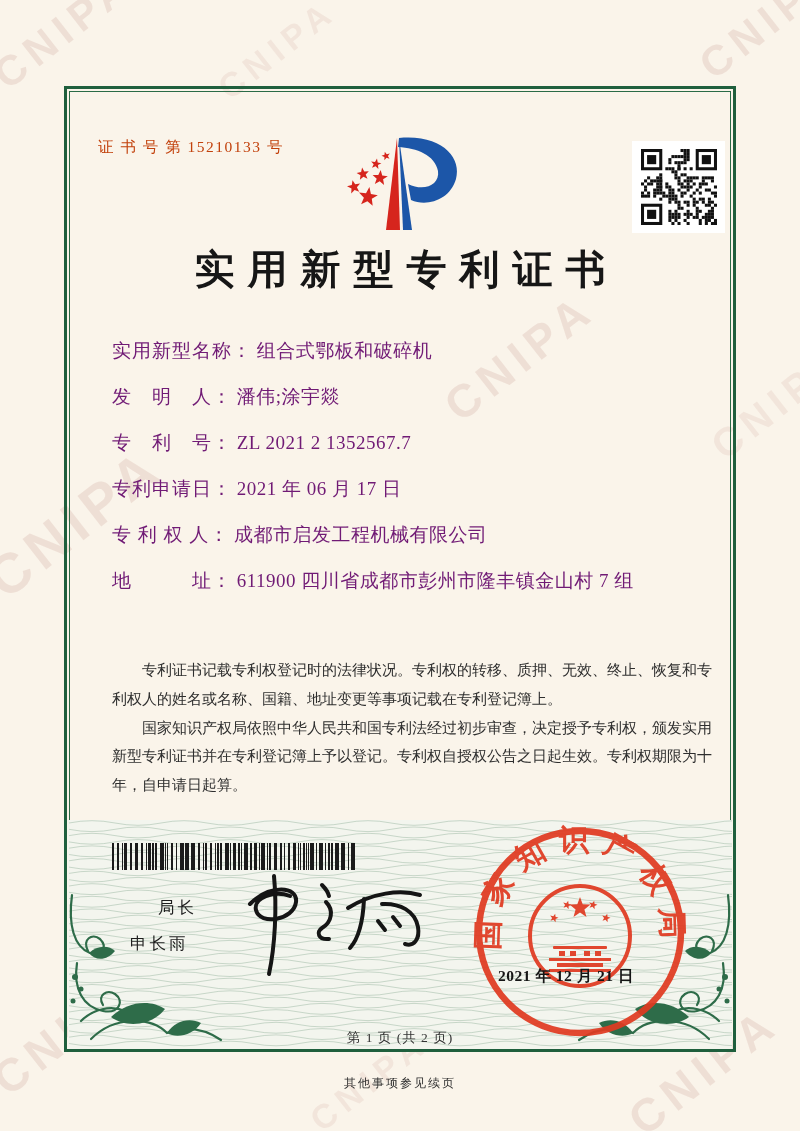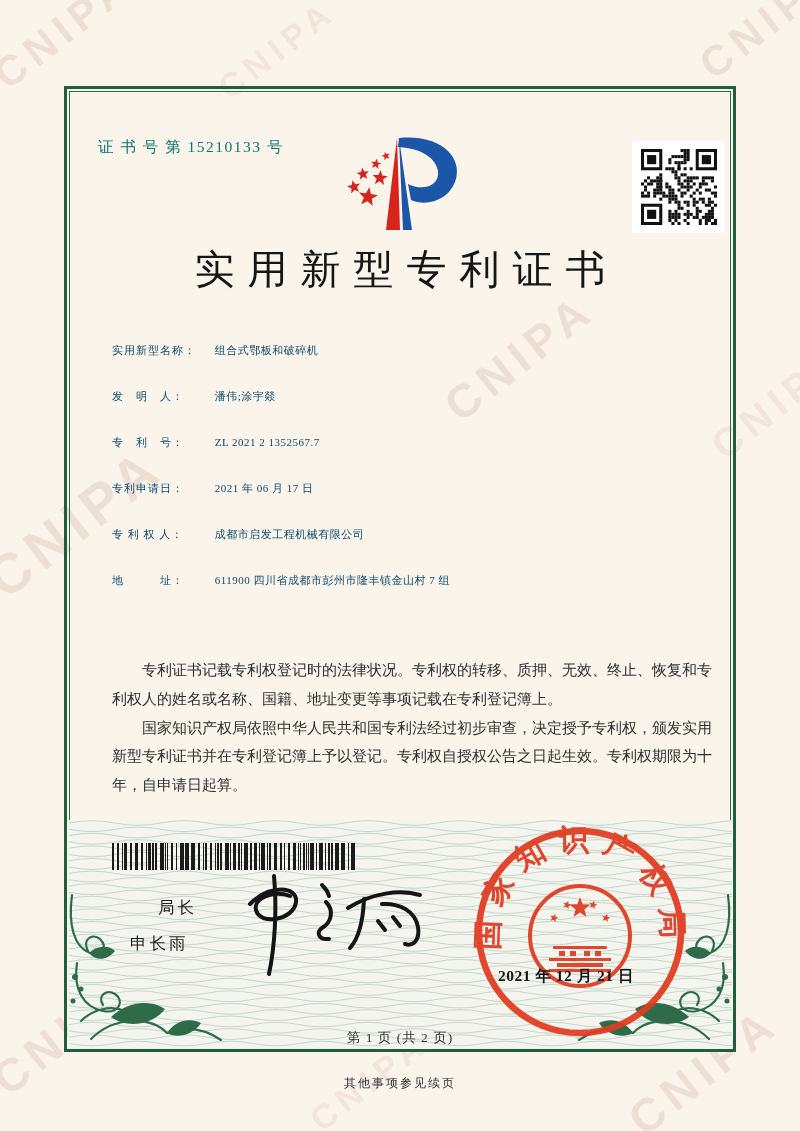--- a/index.html
+++ b/index.html
@@ -8,28 +8,28 @@
   .wm{position:absolute;font-family:"Liberation Sans","DejaVu Sans",sans-serif;font-weight:bold;
       color:rgba(213,176,165,0.30);transform:rotate(-38deg);letter-spacing:7px;z-index:1;pointer-events:none;}
   .border-frame{position:absolute;left:64px;top:86px;width:666px;height:960px;
       border:3px solid #1F5F3D;z-index:2;pointer-events:none;}
   .border-frame::after{content:"";position:absolute;inset:2px;border:1px solid #2A6B47;}
   .waves-area{position:absolute;left:68px;top:820px;width:664px;height:229px;background:#F3F5EE;z-index:3;}
   .waves-area svg{display:block;width:100%;height:100%;}
   .flourish{position:absolute;width:160px;height:160px;z-index:4;}
   .flourish-left{left:67px;top:889px;}
   .flourish-right{left:573px;top:889px;transform:scaleX(-1);}
-  .cert-no{position:absolute;left:98px;top:137px;font-size:15.5px;letter-spacing:1.5px;color:#0f766e;z-index:5;}
+  .cert-no{position:absolute;left:98px;top:137px;font-size:15.5px;letter-spacing:1.5px;color:#c2410c;z-index:5;}
   .logo{position:absolute;left:346px;top:134px;width:118px;height:100px;z-index:5;}
   .qr-box{position:absolute;left:632px;top:141px;width:93px;height:92px;background:#ffffff;
       display:flex;align-items:center;justify-content:center;z-index:5;}
   .title{position:absolute;left:64px;top:242px;width:672px;text-align:center;font-size:40px;
-      font-weight:normal;letter-spacing:13px;text-indent:13px;color:#161616;z-index:5;}
+      font-weight:bold;letter-spacing:13px;text-indent:13px;color:#161616;z-index:5;}
   .fields{position:absolute;left:112px;top:340px;width:608px;z-index:5;}
-  .field-row{margin-bottom:25px;font-size:11px;line-height:21px;color:#0c4a6e;white-space:nowrap;}
+  .field-row{margin-bottom:25px;font-size:19px;line-height:21px;color:#701a75;white-space:nowrap;}
   .flabel{display:inline-block;min-width:100px;letter-spacing:1px;}
   .fvalue{letter-spacing:0.5px;}
   .grant-row{display:flex;}
   .grant-pair2{margin-left:36px;}
   .paras{position:absolute;left:112px;top:656px;width:600px;font-size:15px;line-height:1.92;
       text-align:justify;color:#2e2e2e;z-index:5;}
   .paras p{margin:0;text-indent:2em;}
   .barcode-wrap{position:absolute;left:110px;top:843px;width:252px;height:27px;z-index:5;}
   .director-title{position:absolute;left:114px;top:897px;font-size:16.5px;letter-spacing:3px;color:#1d1d1d;z-index:5;margin-left:44px;}
   .director-name{position:absolute;left:130px;top:933px;font-size:16.5px;letter-spacing:3px;color:#1d1d1d;z-index:5;}

